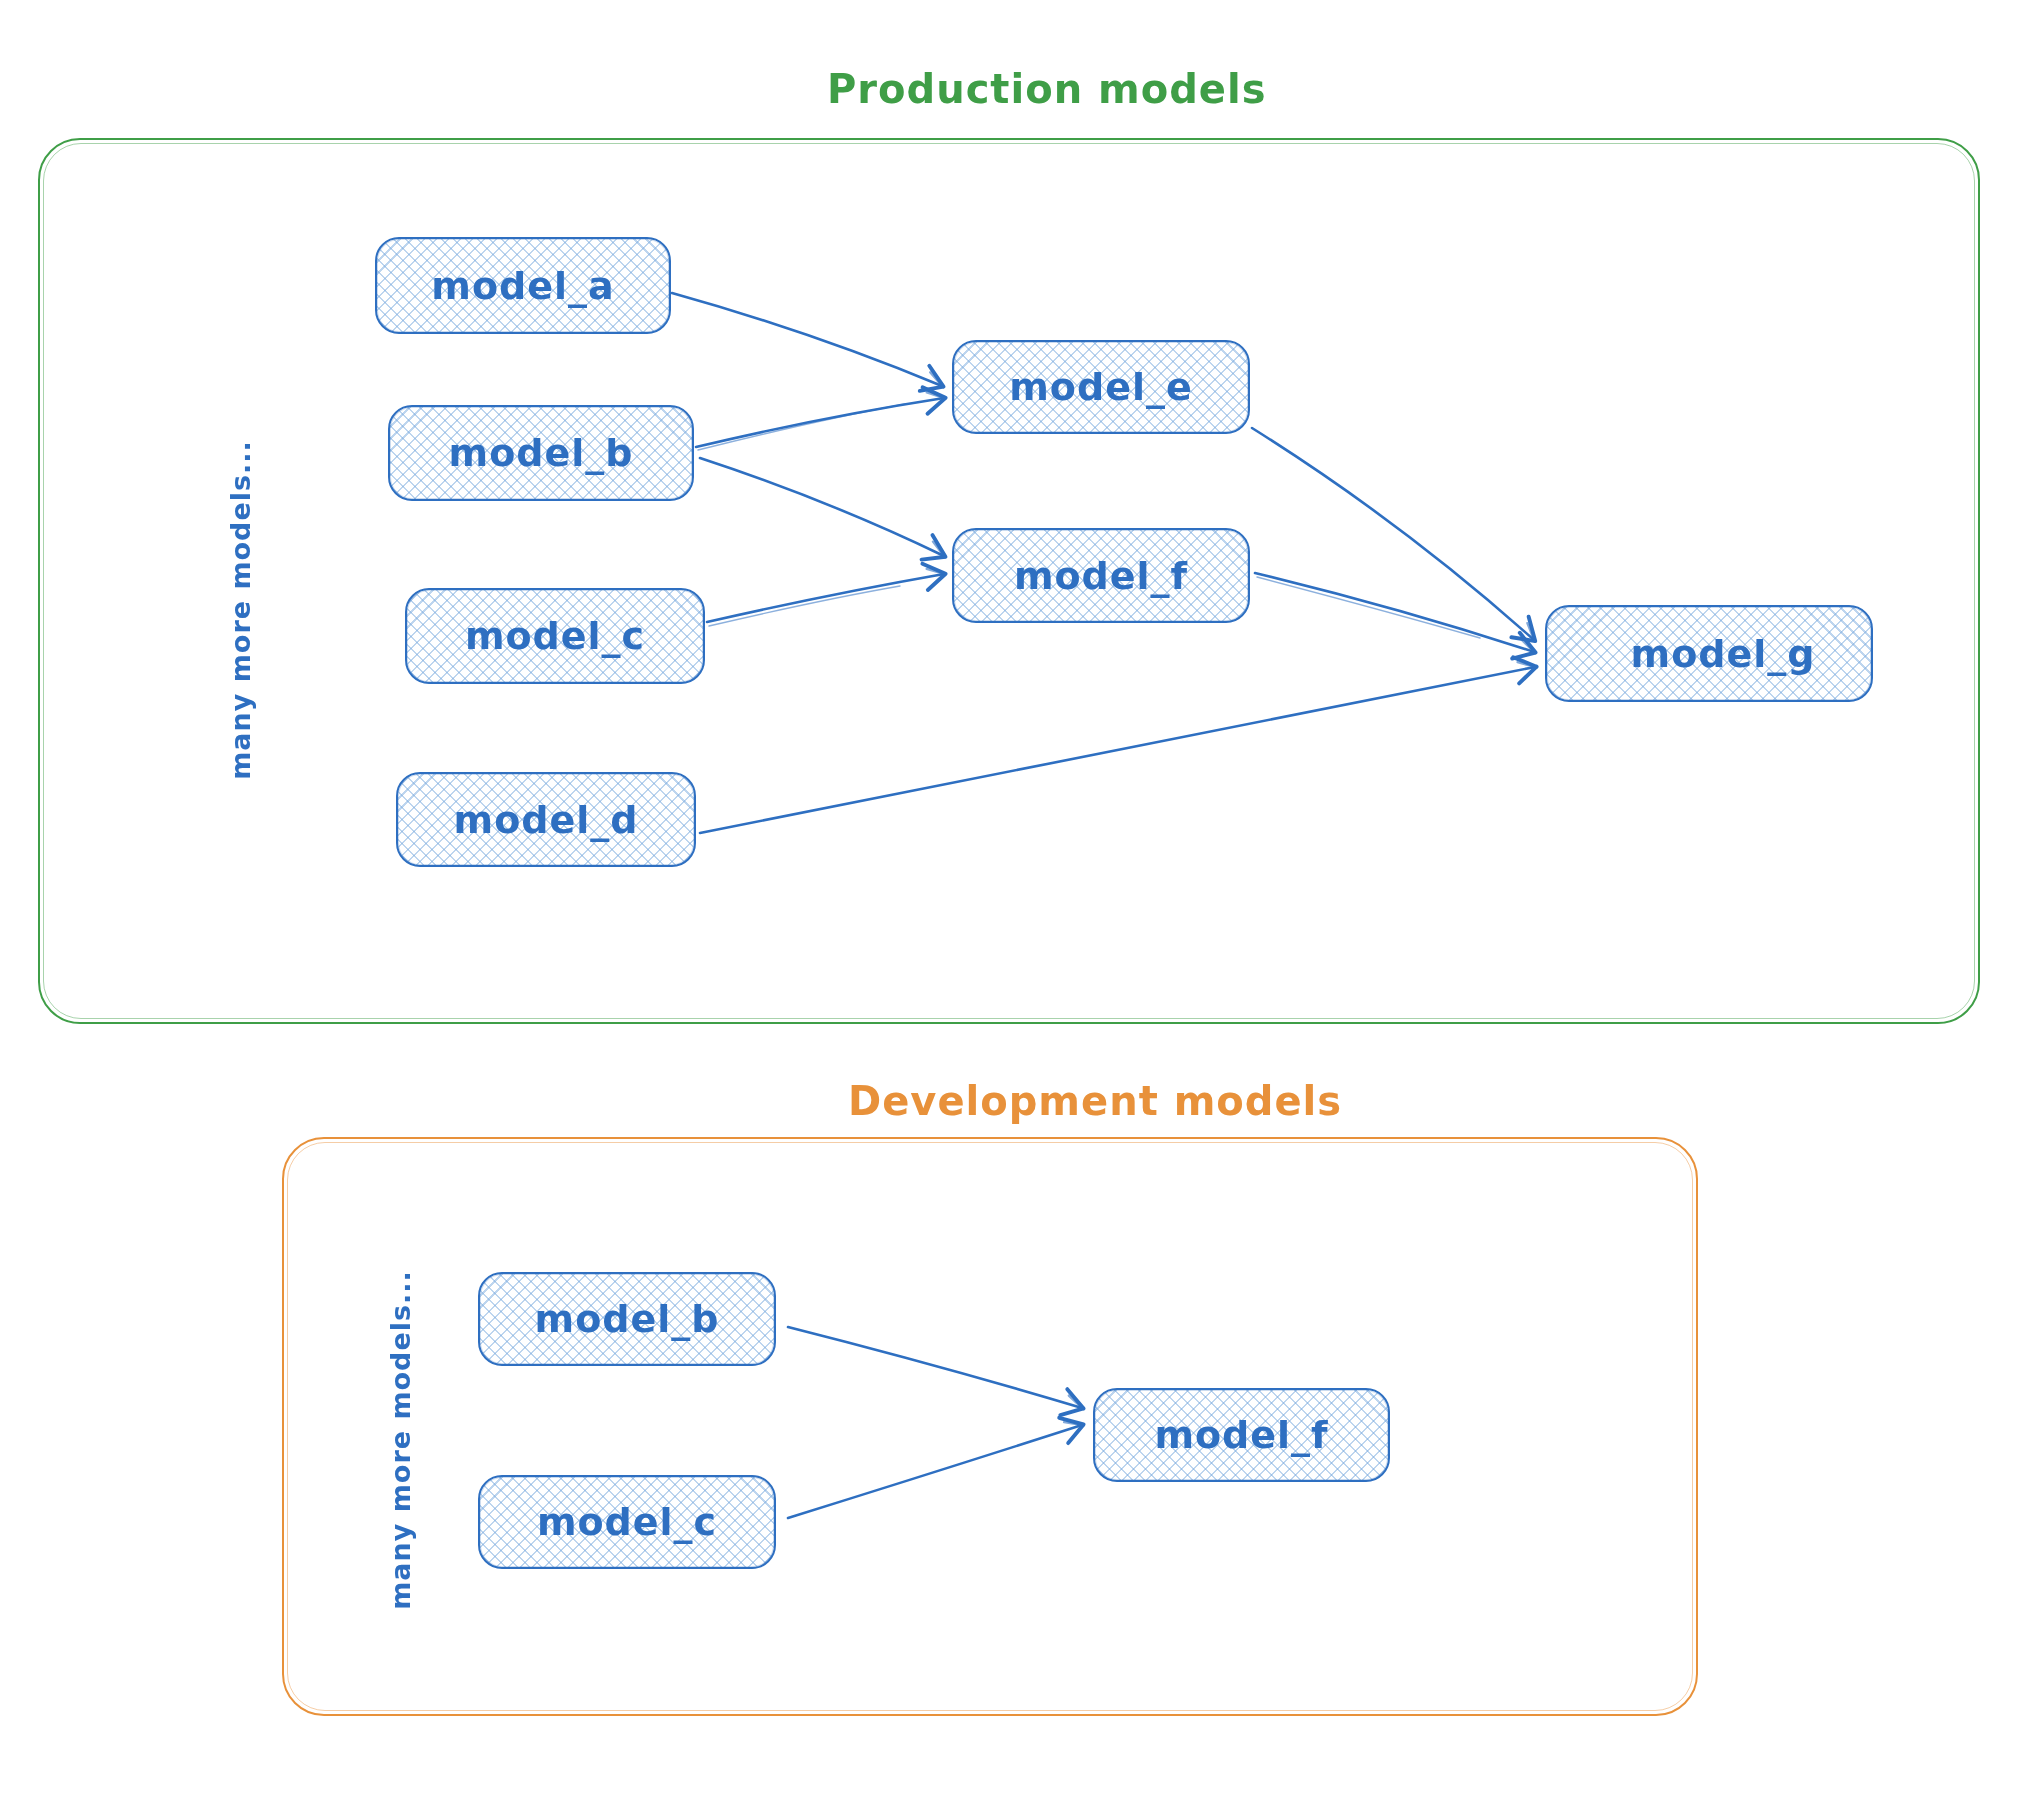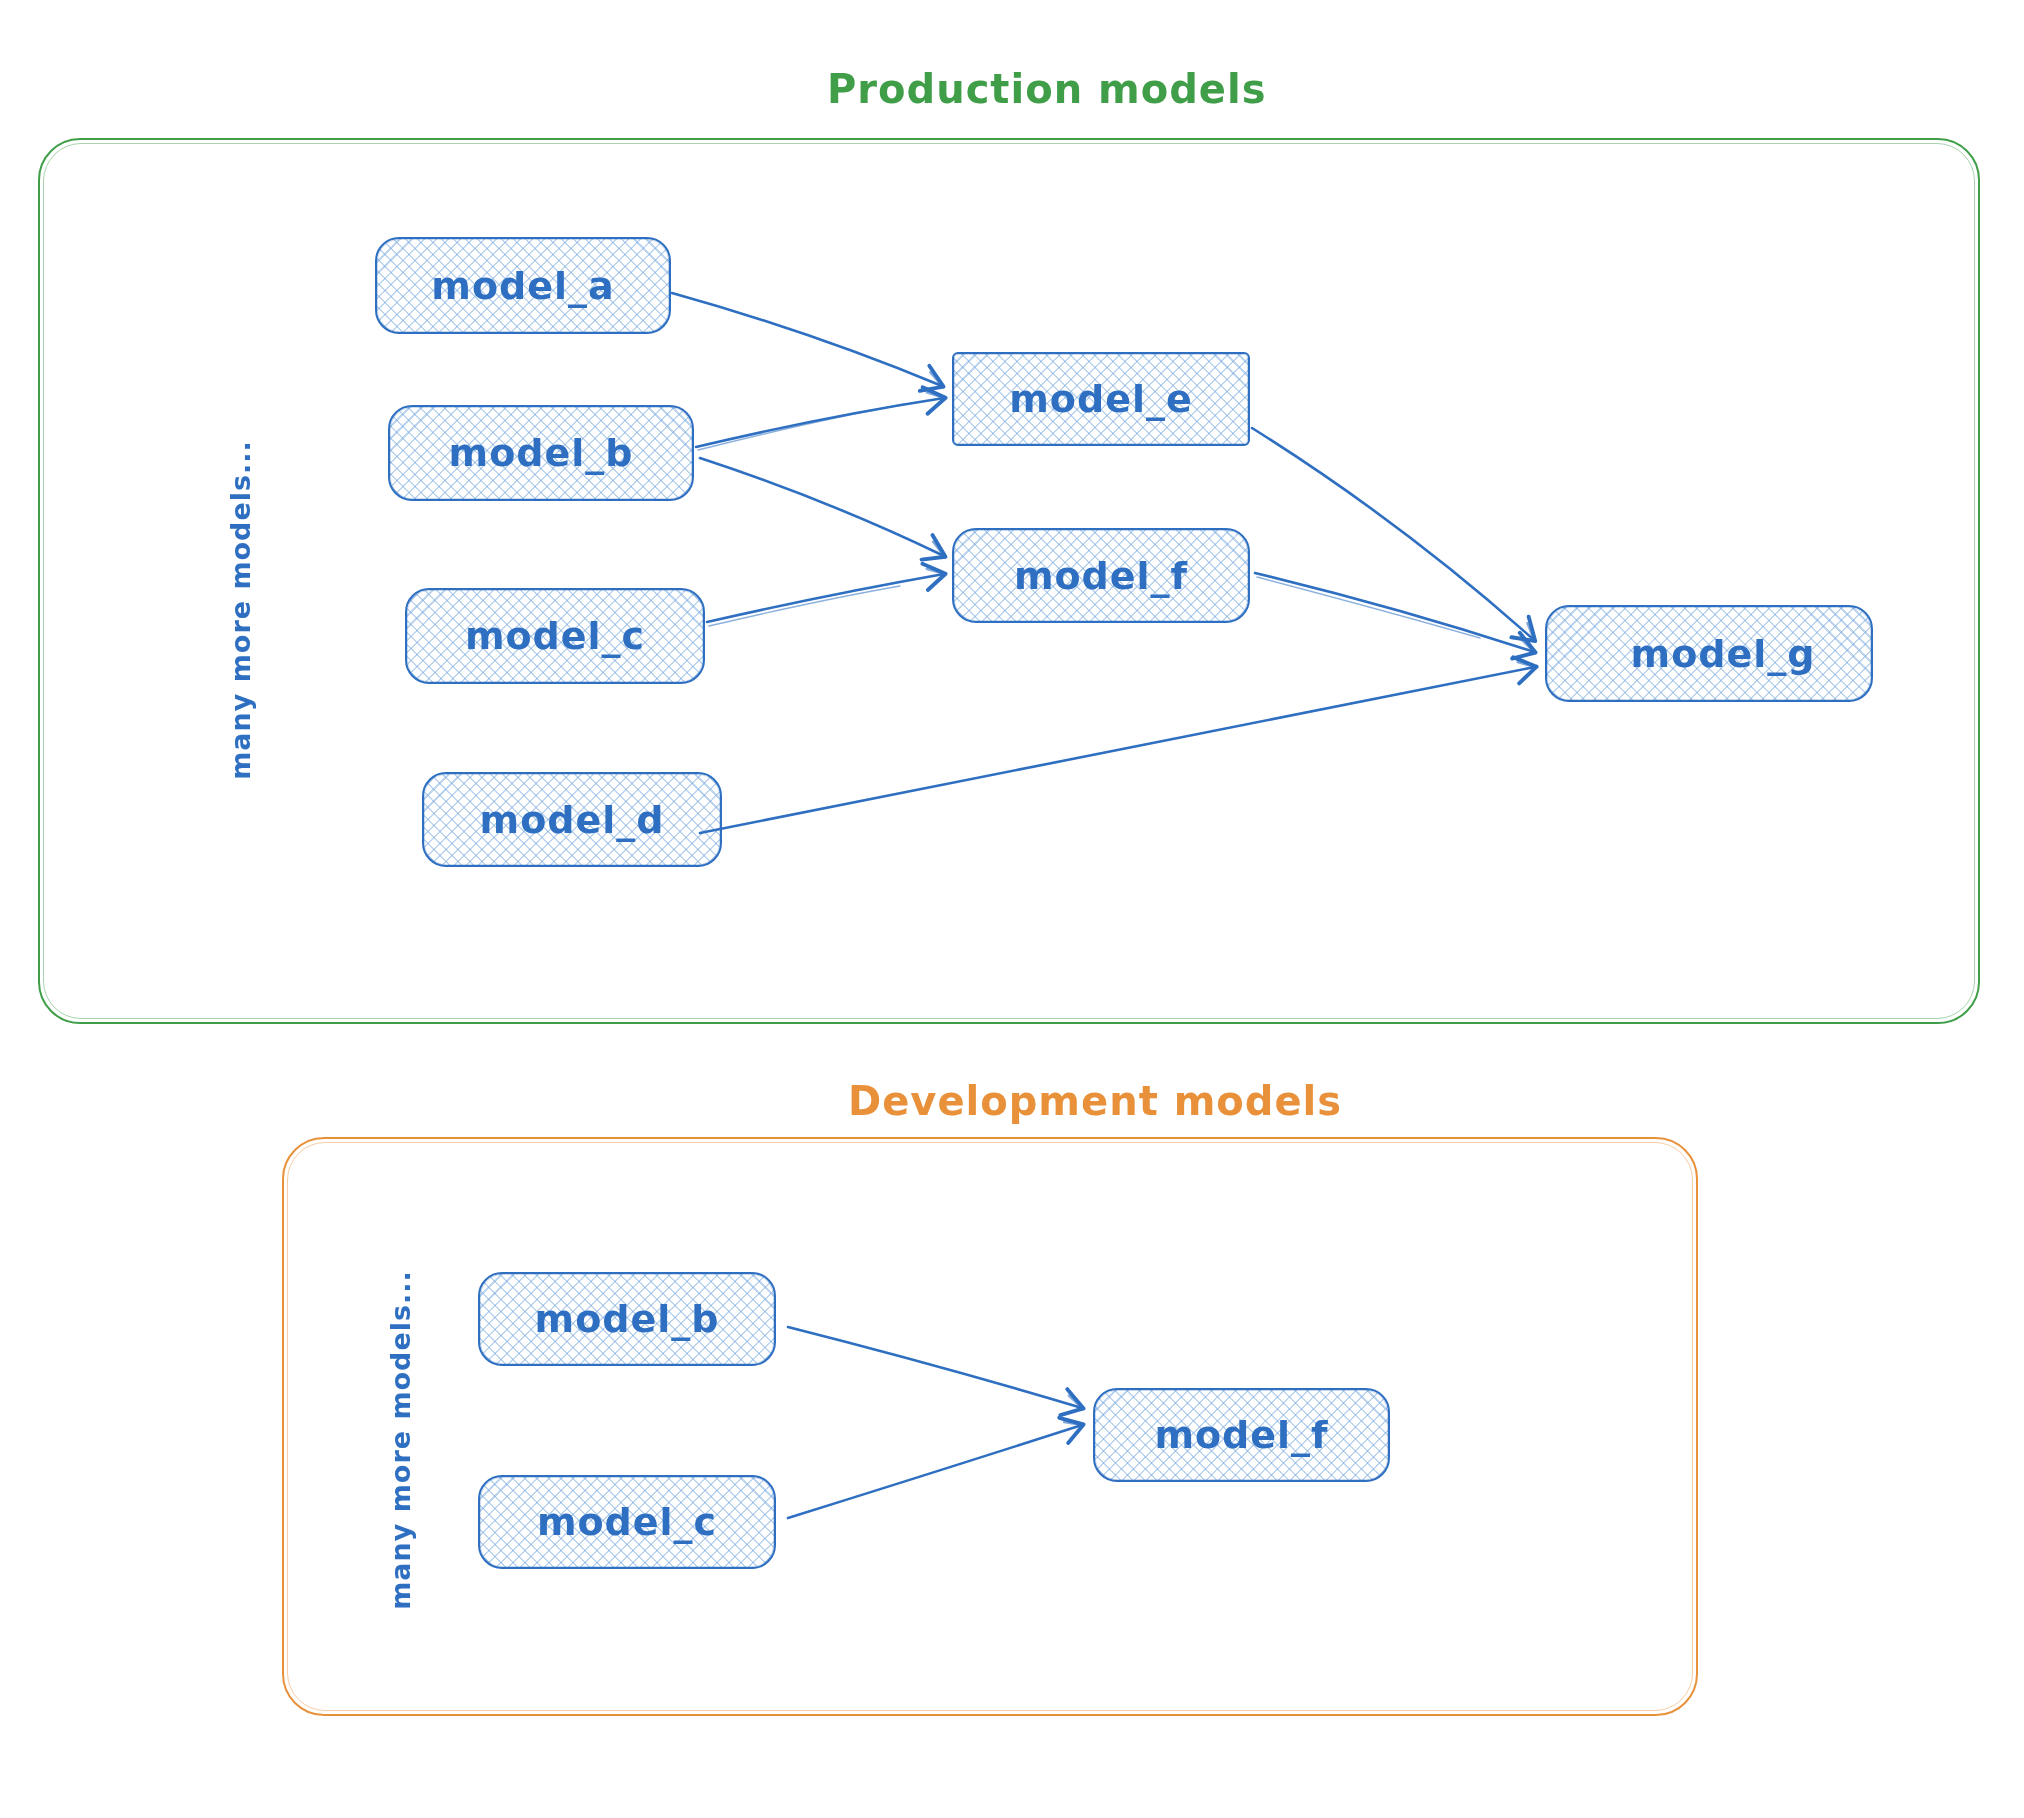--- a/index.html
+++ b/index.html
@@ -37,22 +37,22 @@
     color:var(--blue);font-size:38px;font-weight:bold;letter-spacing:1px;
     background:
       repeating-linear-gradient(45deg,  rgba(118,168,221,.48) 0 1.7px, transparent 1.7px 8.5px),
       repeating-linear-gradient(-45deg, rgba(118,168,221,.48) 0 1.7px, transparent 1.7px 8.5px),
       #ffffff;
     box-shadow:inset 0 0 0 1px rgba(46,111,193,.25);
   }
   .n-a{left:375px;top:237px;width:292px;height:93px;}
   .n-b{left:388px;top:405px;width:302px;height:92px;}
   .n-c{left:405px;top:588px;width:296px;height:92px;}
-  .n-d{left:422px;top:772px;width:296px;height:91px;}
-  .n-e{left:952px;top:352px;width:294px;height:90px;border-radius:6px;}
+  .n-d{left:396px;top:772px;width:296px;height:91px;}
+  .n-e{left:952px;top:340px;width:294px;height:90px;}
   .n-f{left:952px;top:528px;width:294px;height:91px;}
   .n-g{left:1545px;top:605px;width:296px;height:93px;padding-left:28px;}
   .n-db{left:478px;top:1272px;width:294px;height:90px;}
   .n-dc{left:478px;top:1475px;width:294px;height:90px;}
   .n-df{left:1093px;top:1388px;width:293px;height:90px;}
   .side-label{
     position:absolute;white-space:nowrap;color:var(--blue);
     font-size:27px;font-weight:bold;letter-spacing:1px;
     transform:translate(-50%,-50%) rotate(-90deg);
   }

